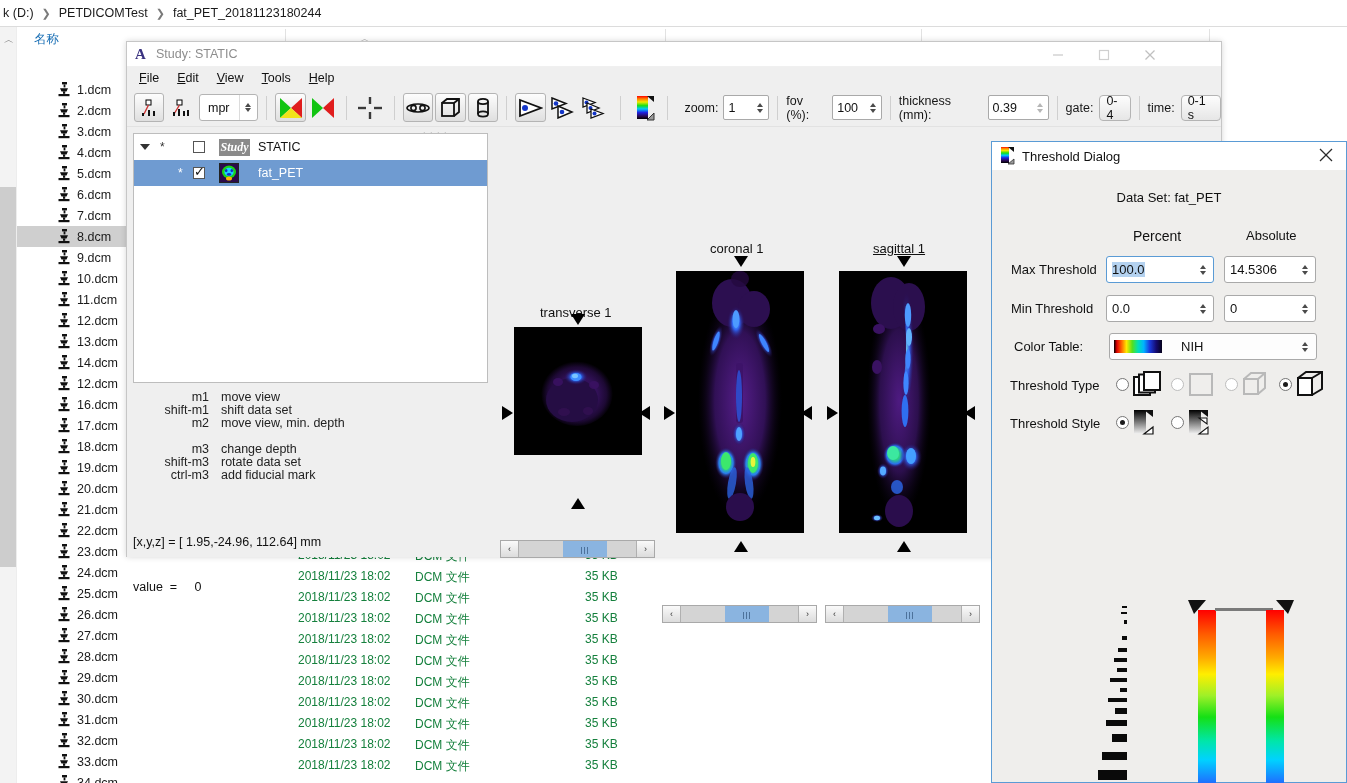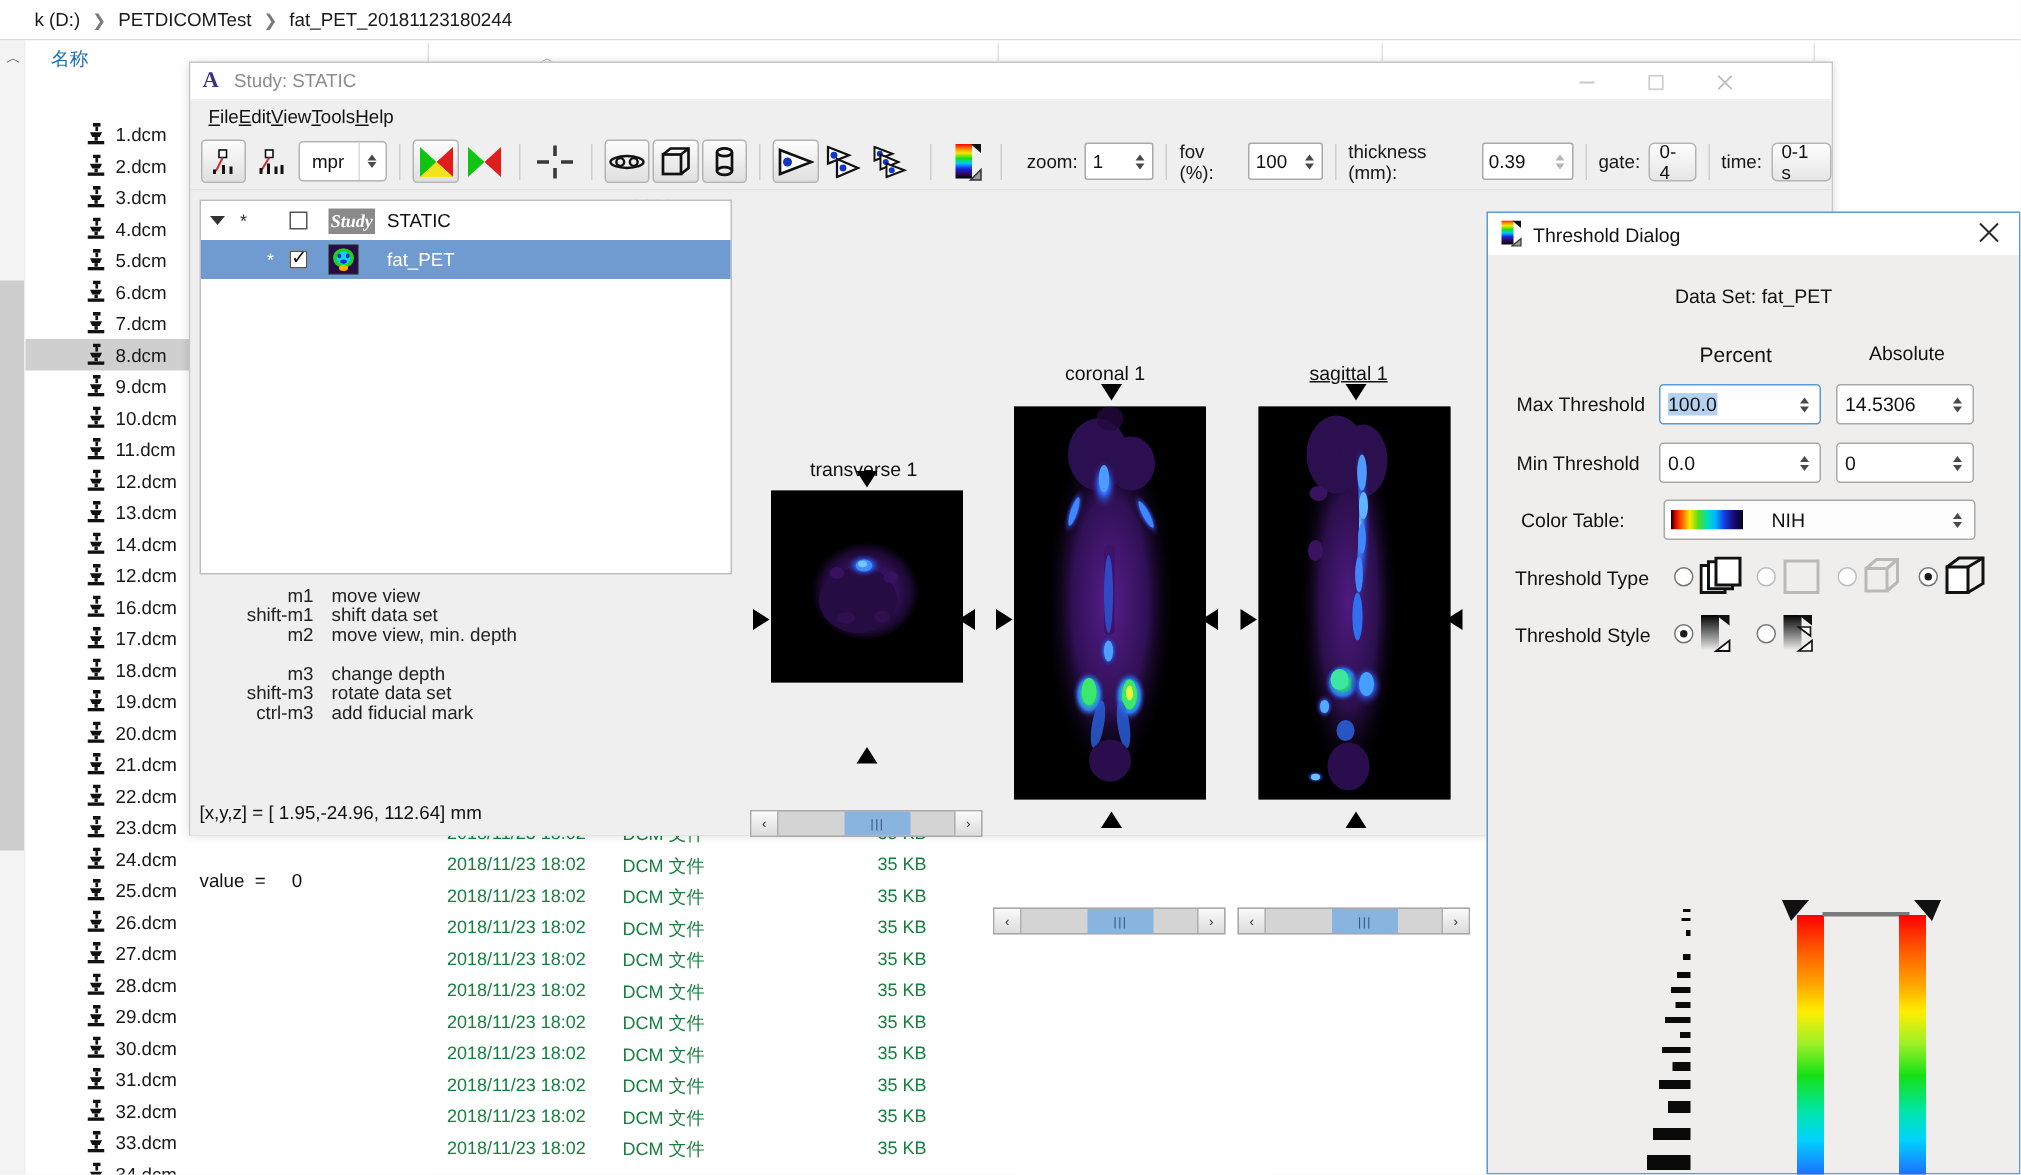--- a/index.html
+++ b/index.html
@@ -9,21 +9,21 @@
     background:#ffffff;
     font-family:"Liberation Sans", sans-serif;
     font-size:12px; color:#111;
   }
 
   
   #explorer { position:absolute; inset:0; background:#fff; }
   .exp-breadcrumb {
     position:absolute; left:0; top:0; width:1347px; height:27px;
     background:#ffffff; border-bottom:1px solid #dcdcdc;
-    display:flex; align-items:center; padding-left:20px;
+    display:flex; align-items:center; padding-left:0;
     font-size:12.5px; color:#1a1a1a;
   }
   .crumb { padding:0 3px; white-space:nowrap; }
   .crumb-sep { color:#7a7a7a; padding:0 5px; font-size:11px; }
 
   .exp-left-scroll {
     position:absolute; left:0; top:27px; width:17px; height:756px;
     background:#f3f3f3; border-right:1px solid #ededed;
   }
   .exp-left-scroll .thumb { position:absolute; left:0; top:160px; width:16px; height:380px; background:#cdcdcd; }
@@ -78,21 +78,21 @@
   .amide-a {
     width:15px; height:15px; color:#3b3380; font-weight:bold; font-size:15px;
     font-family:"Liberation Serif", serif; line-height:15px;
   }
   .wctl { position:absolute; top:0; height:25px; width:46px; display:flex; align-items:center; justify-content:center; color:#c8c8c8; }
   .wctl-min { right:140px; } .wctl-max { right:94px; } .wctl-close { right:48px; }
   .wctl svg { display:block; }
 
   .study-menu {
     height:22px; display:flex; align-items:center; padding-left:12px;
-    background:#efefef; font-size:12.5px; 
+    background:#efefef; font-size:12.5px; gap:18px;
   }
   .study-menu span u { text-decoration:underline; }
 
   .study-toolbar {
     height:38px; background:#efefef; display:flex; align-items:center;
     padding-left:7px; gap:2px; border-bottom:1px solid #e2e2e2;
   }
   .tbtn {
     width:32px; height:29px; border:1px solid #b4b4b4; border-radius:3px;
     background:linear-gradient(#fdfdfd,#dfdfdf);

